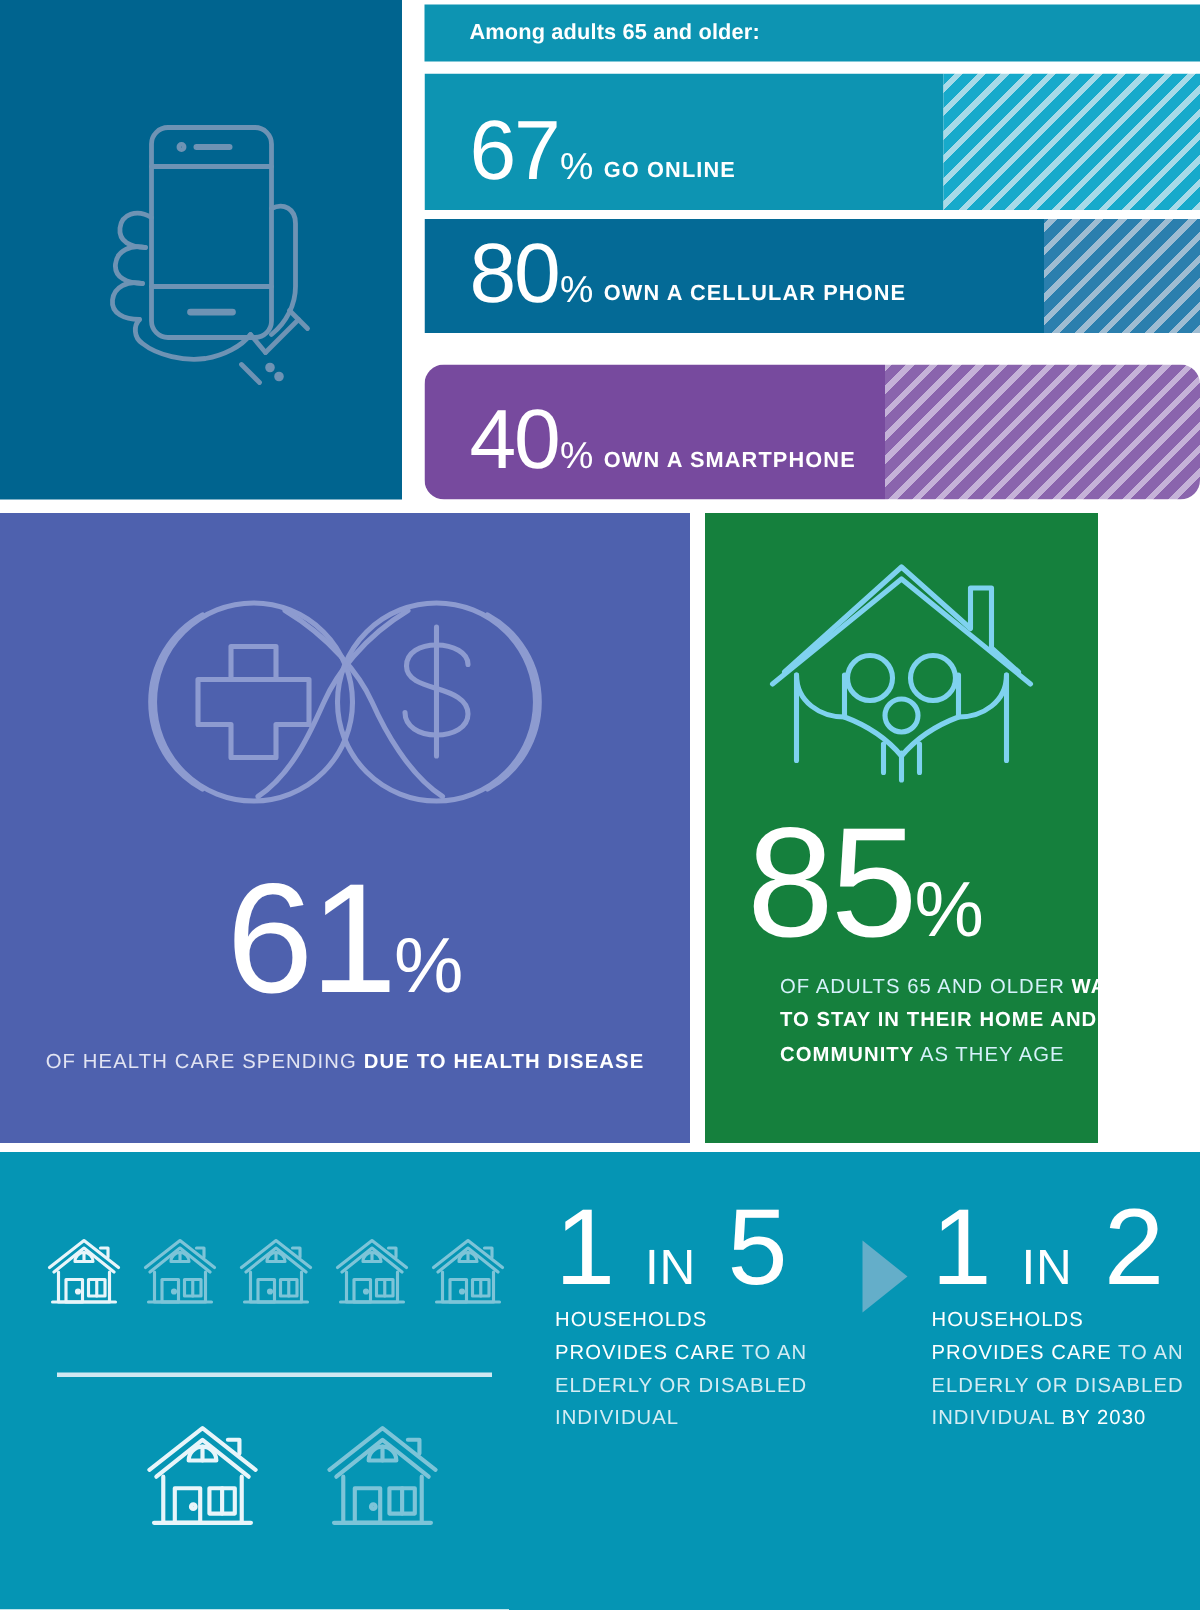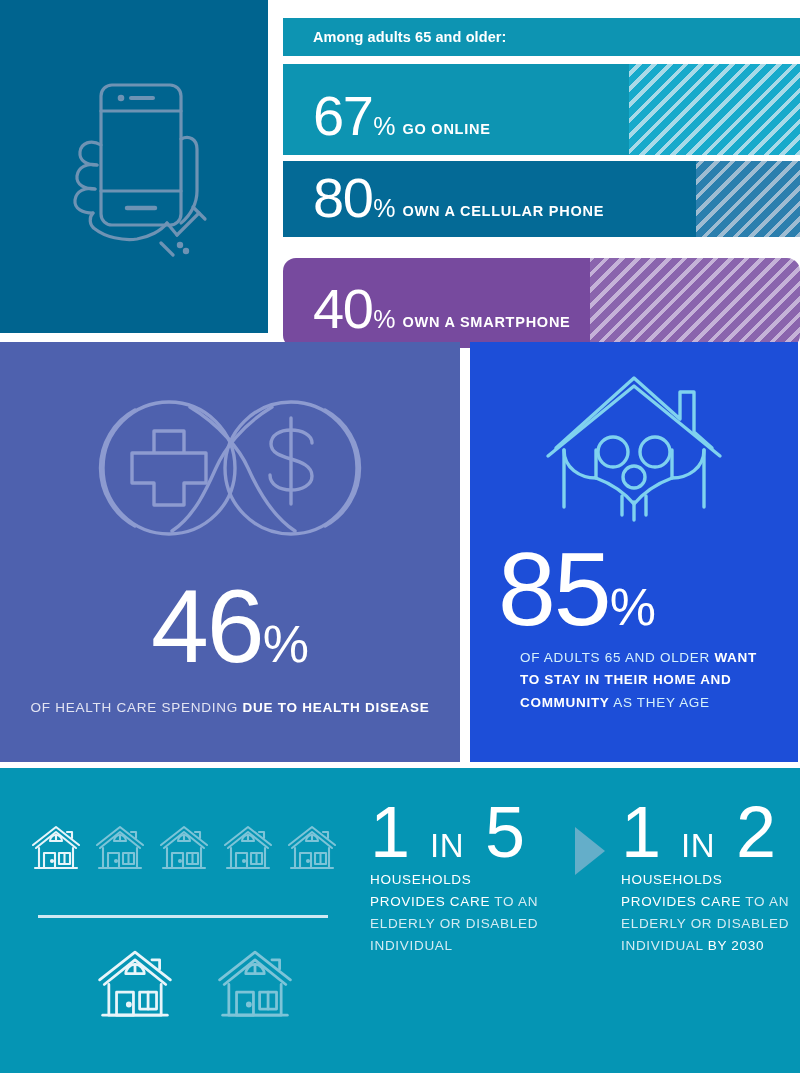--- a/index.html
+++ b/index.html
@@ -11,21 +11,21 @@
   }
   .sheet{position:relative;width:800px;height:1073px;background:#ffffff;}
 
   
   .phone-panel{
     position:absolute;left:0;top:0;width:268px;height:333px;
     background:#00648f;
   }
   .phone-icon{position:absolute;left:50%;top:52%;transform:translate(-50%,-50%);}
 
-  .bars-col{position:absolute;left:283px;top:0;width:517px;height:333px;margin-top:15px;}
+  .bars-col{position:absolute;left:283px;top:0;width:517px;height:333px;}
 
   .bar-title{
     position:absolute;left:0;top:3px;width:517px;height:38px;
     background:#0d94b2;
     display:flex;align-items:center;
   }
   .bar-title span{
     color:#ffffff;font-size:14.5px;font-weight:bold;
     letter-spacing:.1px;margin-left:30px;
   }
@@ -73,22 +73,22 @@
       repeating-linear-gradient(-45deg,
         #c5b2d8 0 4px, #8a64ad 4px 11px);
   }
 
   
   .mid-left{
     position:absolute;left:0;top:342px;width:460px;height:420px;
     background:#4e61ae;
   }
   .mid-right{
-    position:absolute;left:470px;top:342px;width:328px;height:420px;
-    background:#1d4ed8;
+    position:absolute;left:470px;top:342px;width:262px;height:420px;
+    background:#15803d;
   }
   .mid-icon{position:absolute;left:50%;transform:translateX(-50%);}
 
   .stat75{
     position:absolute;left:0;right:0;top:232px;text-align:center;
     color:#ffffff;
   }
   .stat75 .n{font-size:104px;font-weight:400;letter-spacing:-2px;line-height:1;}
   .stat75 .p{font-size:52px;font-weight:300;}
   .cap75{
@@ -218,21 +218,21 @@
         <path d="M92 151 C115 136 128 106 136 88 C144 70 162 45 192 27"></path>
         <path d="M74 53 h30 v-22 h-30 v22 h-22 v30 h22 v22 h30 v-22 h22 v-30 h-22" transform="translate(0,20)" stroke-linejoin="round"></path>
         <path d="M232 63 C232 55 222 50 211 50 C200 50 191 55 191 64
                  C191 73 201 76 211 79 C221 82 232 86 232 96
                  C232 105 222 110 211 110 C199 110 190 104 190 95"></path>
         <line x1="211" y1="38" x2="211" y2="124"></line>
       </g>
     </svg>
 
     <div class="stat75">
-      <span class="n">46</span><span class="p">%</span>
+      <span class="n">61</span><span class="p">%</span>
     </div>
     <div class="cap75">
       <span>OF HEALTH CARE SPENDING </span><b>DUE TO HEALTH DISEASE</b>
     </div>
   </div>
 
   <div class="mid-right">
     <svg class="mid-icon" style="top:30px" width="200" height="160" viewBox="0 0 200 160">
       <g fill="none" stroke="#7fd2ef" stroke-width="3.4" stroke-linecap="round" stroke-linejoin="round">
         <path d="M22 76 L100 6 L146 47 L146 20 L160 20 L160 60 L178 76"></path>

